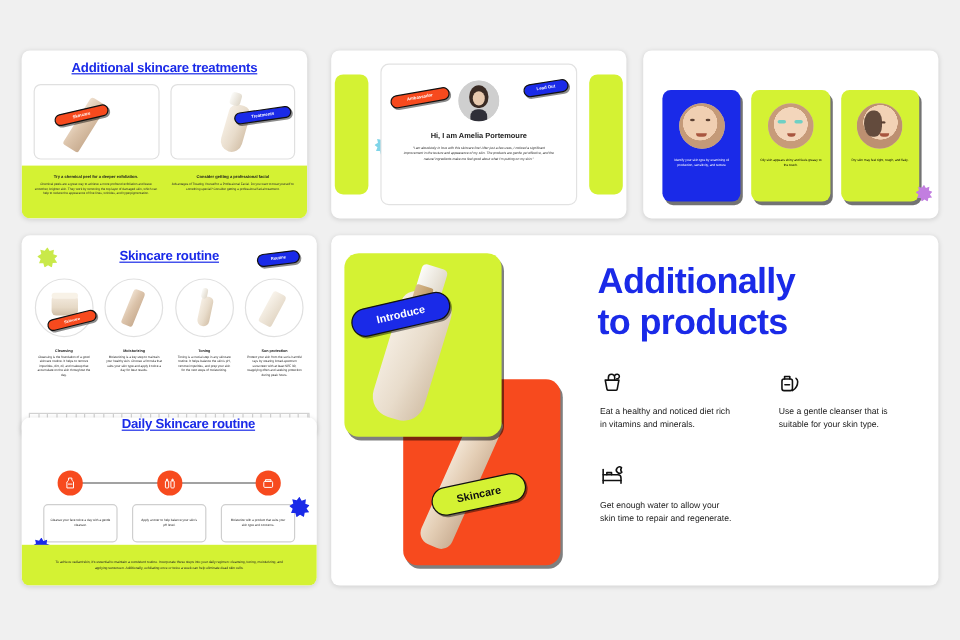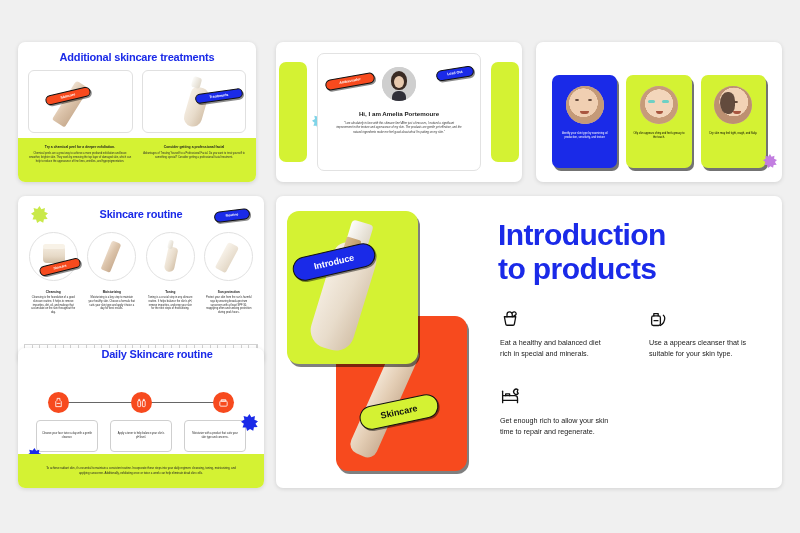--- a/index.html
+++ b/index.html
@@ -14,20 +14,21 @@
   .slide{
     position:absolute;background:#fff;border-radius:7px;
     box-shadow:0 1px 4px rgba(0,0,0,.13);
     overflow:hidden;
   }
 
   
   .title-blue{
     color:#1a2ae8;font-weight:bold;letter-spacing:-.2px;
     text-align:center;
+    text-decoration:underline;
   }
   .pill{
     display:inline-block;border:1.1px solid #111;border-radius:999px;
     color:#fff;font-weight:bold;text-align:center;
     box-shadow:1px 1.5px 0 rgba(0,0,0,.45);
     white-space:nowrap;
   }
   .pill.blue{background:#1a2ae8;}
   .pill.orange{background:#f74a1e;}
   .pill.green{background:#d4f233;color:#111;}
@@ -339,59 +340,59 @@
 
     <div class="greencard">
       <div class="bottle-body" style="left:34px;top:32px;width:44px;height:108px;transform:rotate(17deg);"></div>
       <div class="bottle-cap" style="left:62px;top:11px;width:22px;height:22px;border-radius:4px;transform:rotate(17deg);"></div>
       <div style="position:absolute;left:56px;top:27px;width:15px;height:26px;transform:rotate(17deg);
            background:linear-gradient(95deg,#d8b98e,#b9945f);border-radius:2px;"></div>
       <div class="pill blue" style="position:absolute;left:5px;top:39px;width:82px;font-size:9px;padding:6px 0;transform:rotate(-13deg);">Introduce</div>
     </div>
 
     <div class="bigtitle">
-      <div>Introduction</div>
+      <div>Additionally</div>
       <div>to products</div>
     </div>
 
     <div class="tips">
 
       <div class="tip">
         <div class="ic">
           <svg width="21" height="21" viewBox="0 0 24 24" fill="none" stroke="#111" stroke-width="1.5" stroke-linecap="round" stroke-linejoin="round">
             <path d="M5 10h13l-1.6 8.5a1.5 1.5 0 0 1-1.5 1.2H8.1a1.5 1.5 0 0 1-1.5-1.2L5 10z"></path>
             <path d="M8 10V7.5a3 3 0 0 1 6 0V10"></path>
             <path d="M14 5.5c1.6-1.8 4-1.2 4.4.6.3 1.5-1 2.6-2.4 2.6"></path>
           </svg>
         </div>
-        <p>Eat a healthy and balanced diet rich in special and minerals.</p>
+        <p>Eat a healthy and noticed diet rich in vitamins and minerals.</p>
       </div>
 
 
       <div class="tip">
         <div class="ic">
           <svg width="21" height="21" viewBox="0 0 24 24" fill="none" stroke="#111" stroke-width="1.5" stroke-linecap="round" stroke-linejoin="round">
             <rect x="3" y="9" width="10" height="11" rx="2"></rect>
             <path d="M5.5 9V6.5h5V9"></path>
             <path d="M5.8 14.5h4.4"></path>
             <path d="M13 20c2.5-1.5 5-5 5-8.5 0-1.5-.6-2.5-1.6-3.2"></path>
           </svg>
         </div>
-        <p>Use a appears cleanser that is suitable for your skin type.</p>
+        <p>Use a gentle cleanser that is suitable for your skin type.</p>
       </div>
 
       <div class="tip">
         <div class="ic">
           <svg width="21" height="21" viewBox="0 0 24 24" fill="none" stroke="#111" stroke-width="1.5" stroke-linecap="round" stroke-linejoin="round">
             <path d="M3 11h14a3 3 0 0 1 3 3v5"></path>
             <path d="M3 6v13"></path>
             <path d="M3 16.5h17"></path>
             <path d="M6.5 11V9h4.5v2"></path>
             <path d="M20.5 4.2a3 3 0 1 0 .3 4.4 3.6 3.6 0 0 1-.3-4.4z"></path>
           </svg>
         </div>
-        <p>Get enough rich to allow your skin time to repair and regenerate.</p>
+        <p>Get enough water to allow your skin time to repair and regenerate.</p>
       </div>
 
     </div>
   </div>
 
 </div>
 
 </body></html>

